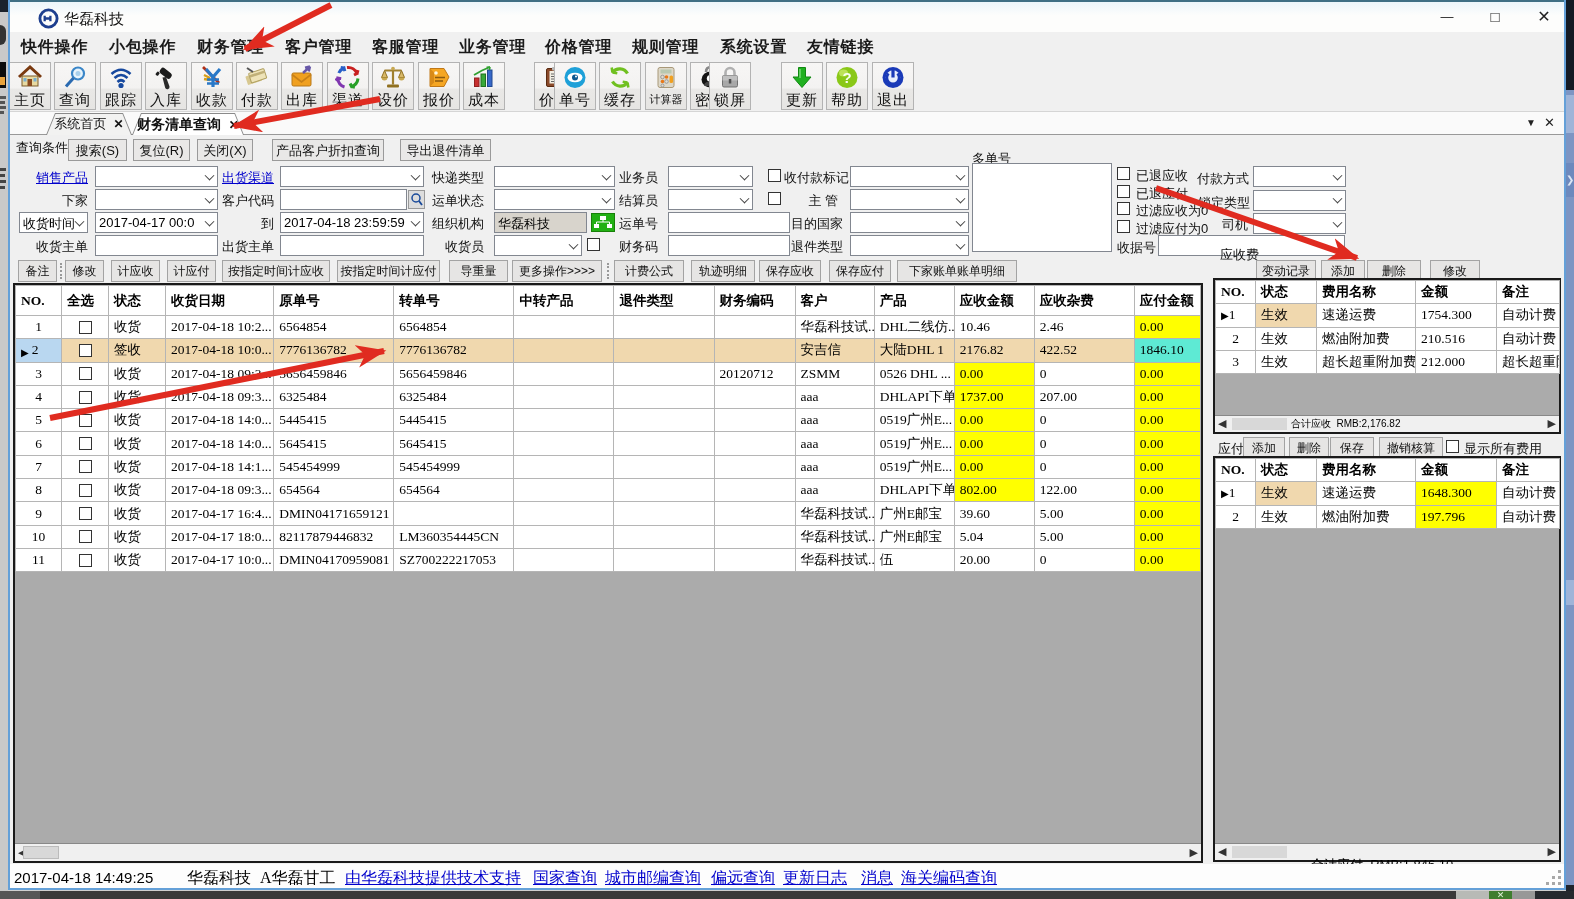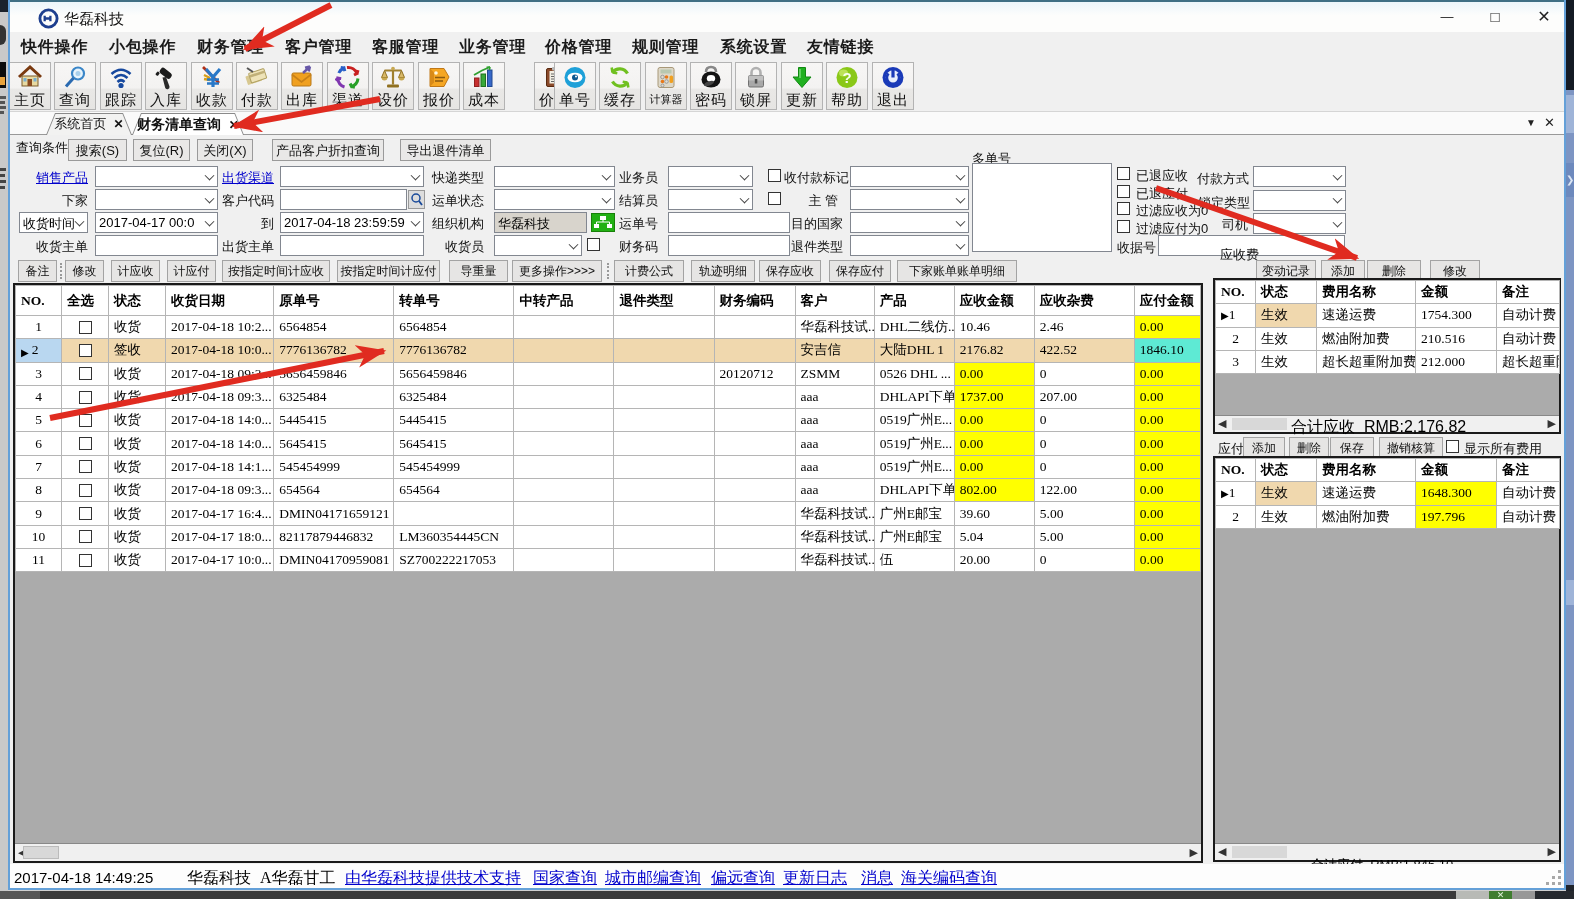--- a/index.html
+++ b/index.html
@@ -243,21 +243,21 @@
       </div>
 <div class="tbtn" style="left:682px;">
         <svg class="ic" viewBox="0 0 26 25">
           <path d="M8 7 Q8 2 13 2 Q18 2 18 7" fill="none" stroke="#888" stroke-width="2.6"></path>
           <ellipse cx="13" cy="14.5" rx="9.5" ry="8" fill="#141414"></ellipse>
           <ellipse cx="13" cy="13.5" rx="4.2" ry="3.4" fill="#fff"></ellipse>
           <ellipse cx="11" cy="18.5" rx="5" ry="2" fill="#444" transform="rotate(-20 11 18.5)"></ellipse>
         </svg>
         <span class="tx">密码</span>
       </div>
-<div class="tbtn" style="left:727px;">
+<div class="tbtn" style="left:701px;">
         <svg class="ic" viewBox="0 0 26 25">
           <path d="M8.5 11 V7.5 a4.5 4.5 0 0 1 9 0 V11" fill="none" stroke="#b0b0b0" stroke-width="2.6"></path>
           <rect x="5.5" y="10.5" width="15" height="11.5" rx="1.5" fill="#a8a8a8" stroke="#707070"></rect>
           <rect x="5.5" y="10.5" width="15" height="5" fill="#c0c0c0"></rect>
           <rect x="11.8" y="14" width="2.5" height="4.5" fill="#505050"></rect>
         </svg>
         <span class="tx">锁屏</span>
       </div>
 <div class="tbtn" style="left:773px;">
         <svg class="ic" viewBox="0 0 26 25">
@@ -708,21 +708,21 @@
           <td style="">生效</td>
           <td style="">超长超重附加费</td>
           <td style="">212.000</td>
           <td style="">超长超重附</td>
         </tr>
       </tbody>
     </table>
 <div class="abs" style="left:1207px;top:415px;width:344px;height:17px;background:#f0f0f0;border-top:1px solid #888;">
 <span class="abs" style="left:3px;top:1px;font-size:11px;color:#333;">◀</span>
 <div class="abs" style="left:17px;top:2px;width:55px;height:12px;background:#d8d8d8;"></div>
-<span class="abs" style="left:76px;top:1px;font-size:16px;color:#000;">合计应收&nbsp;&nbsp;RMB:2,176.82</span>
+<span class="abs" style="left:76px;top:1px;font-size:10px;color:#000;">合计应收&nbsp;&nbsp;RMB:2,176.82</span>
 <span class="abs" style="right:3px;top:1px;font-size:11px;color:#333;">▶</span>
 </div>
 <span class="lbl" style="left:1210px;top:440px;">应付</span>
 <div class="gbtn" style="left:1235px;top:437px;width:42px;">添加</div>
 <div class="gbtn" style="left:1281px;top:437px;width:40px;">删除</div>
 <div class="gbtn" style="left:1322px;top:437px;width:44px;">保存</div>
 <div class="gbtn" style="left:1371px;top:437px;width:64px;">撤销核算</div>
 <div class="cb" style="left:1438px;top:440px;"></div>
 <span class="lbl" style="left:1456px;top:440px;">显示所有费用</span>
 <div class="abs" style="left:1205px;top:456px;width:348px;height:406px;border:2px solid #1a1a1a;background:#ababab;"></div>

